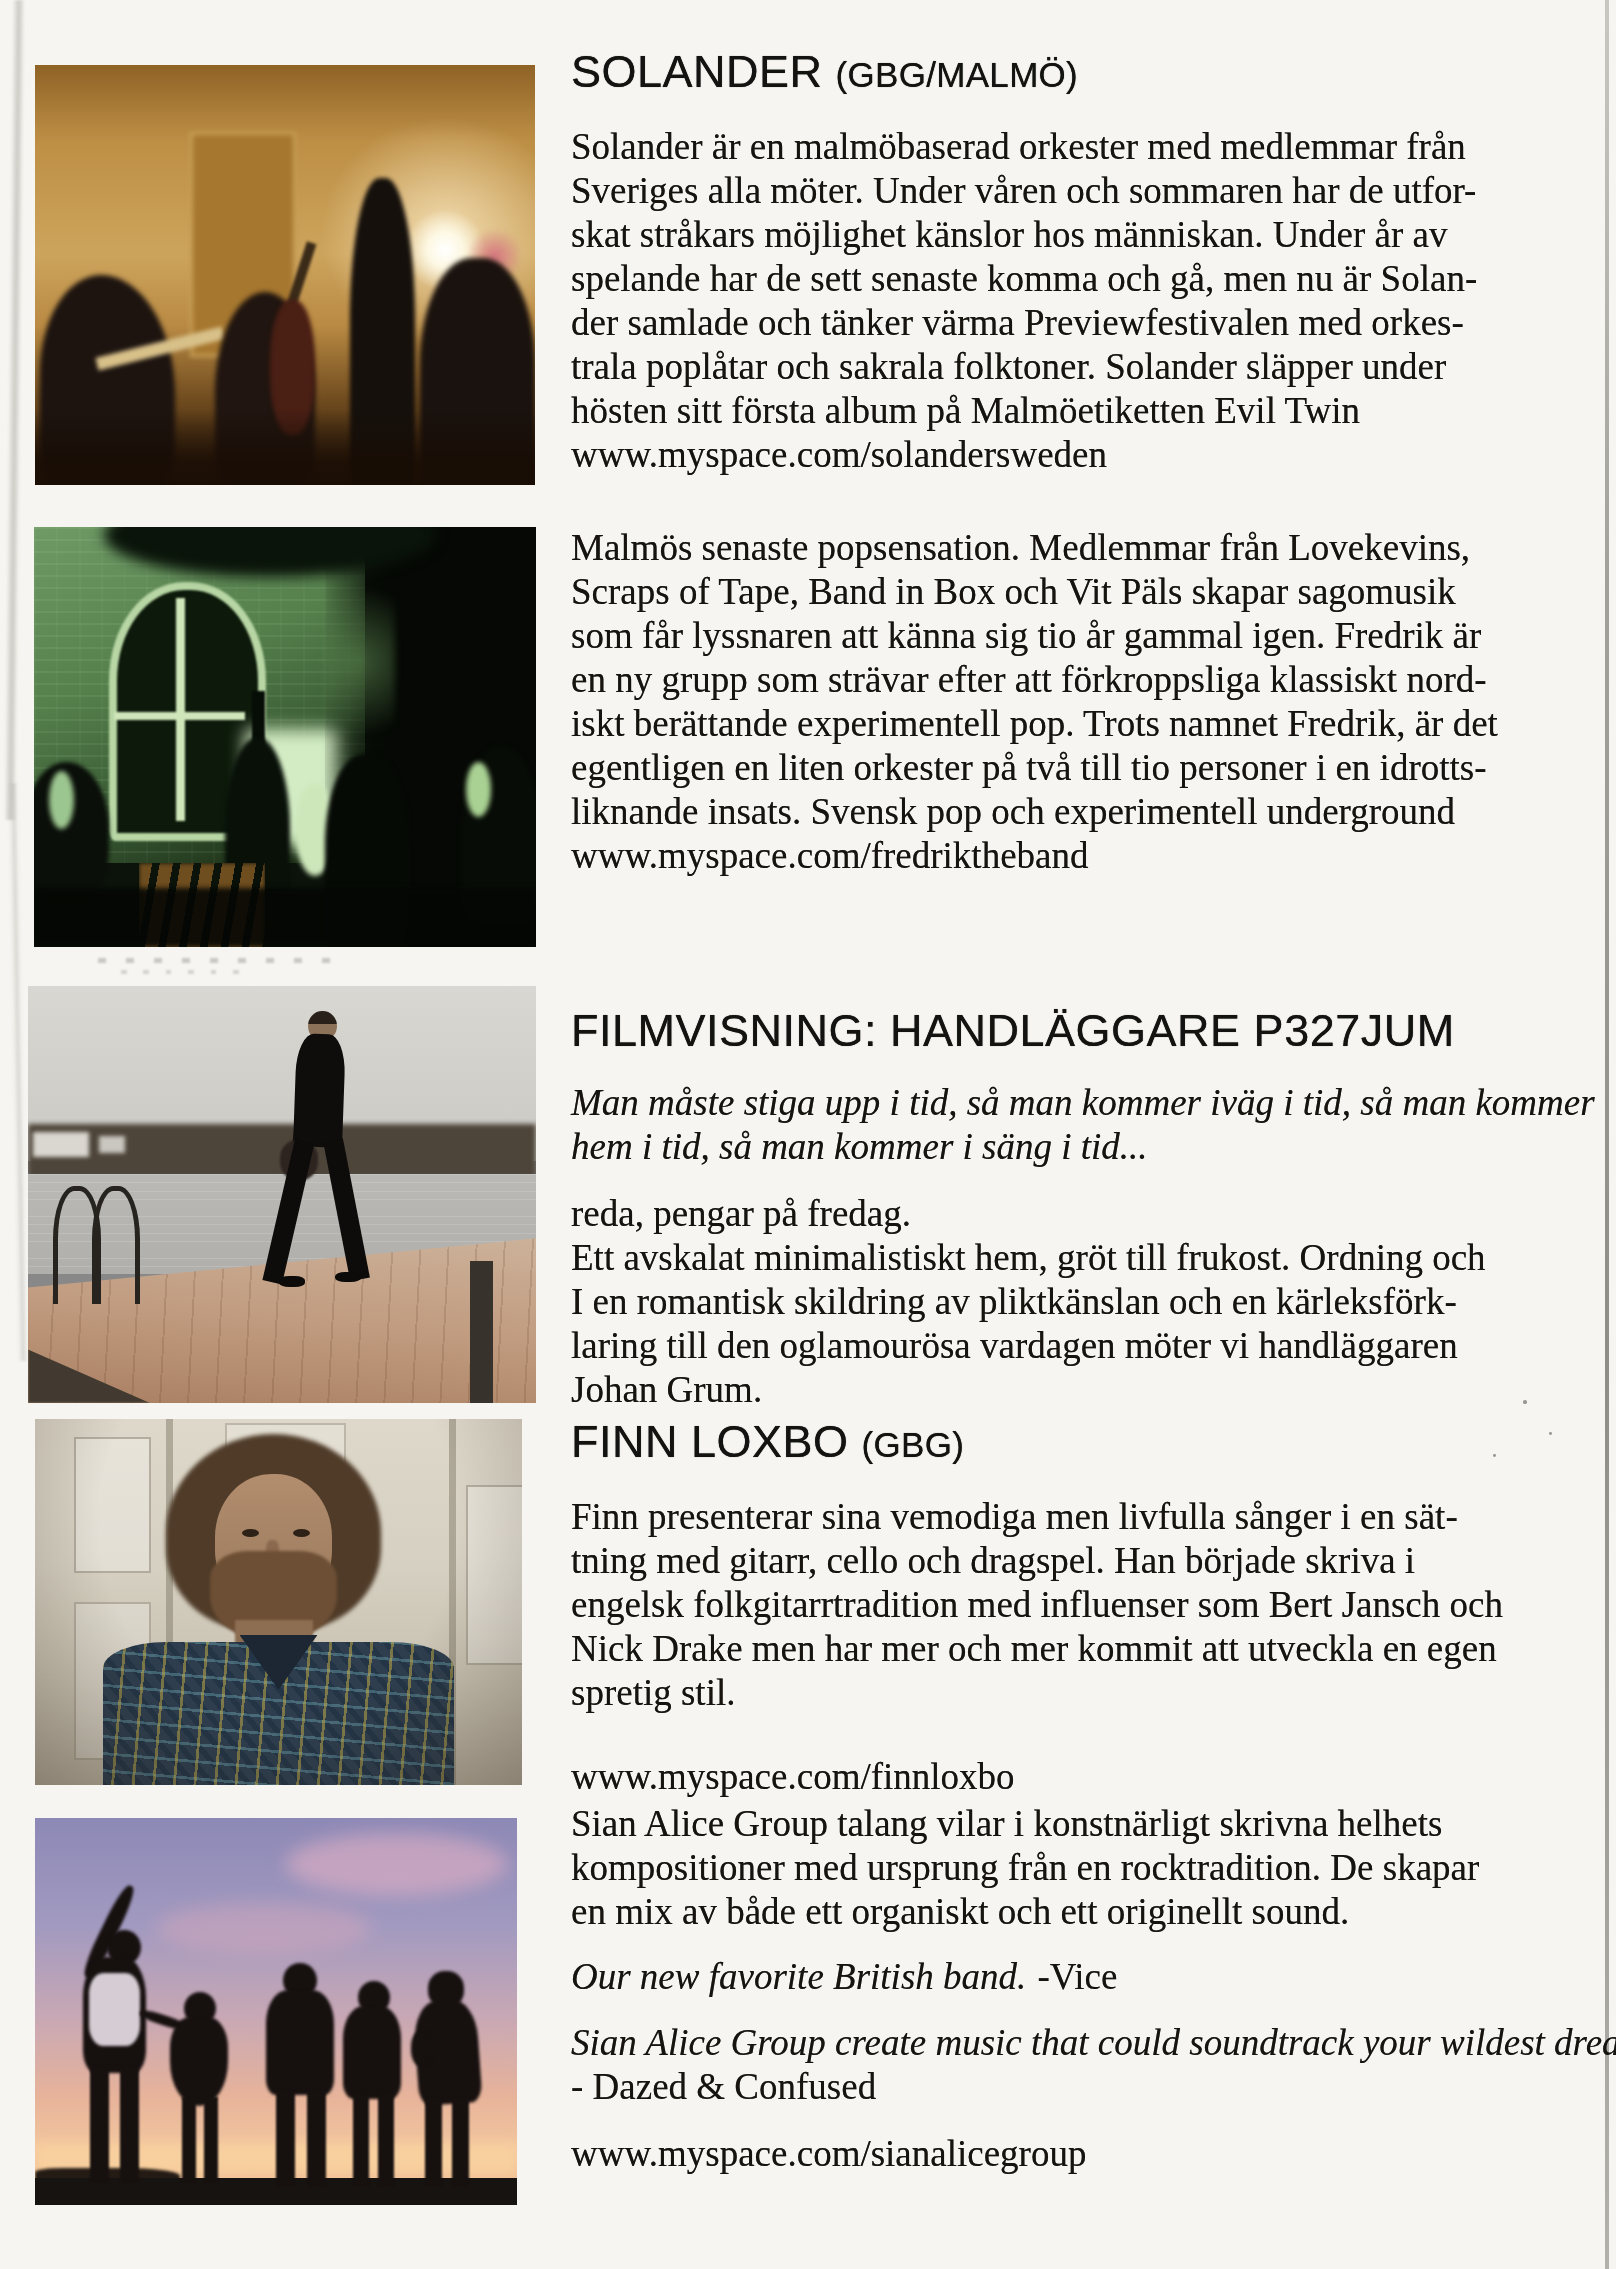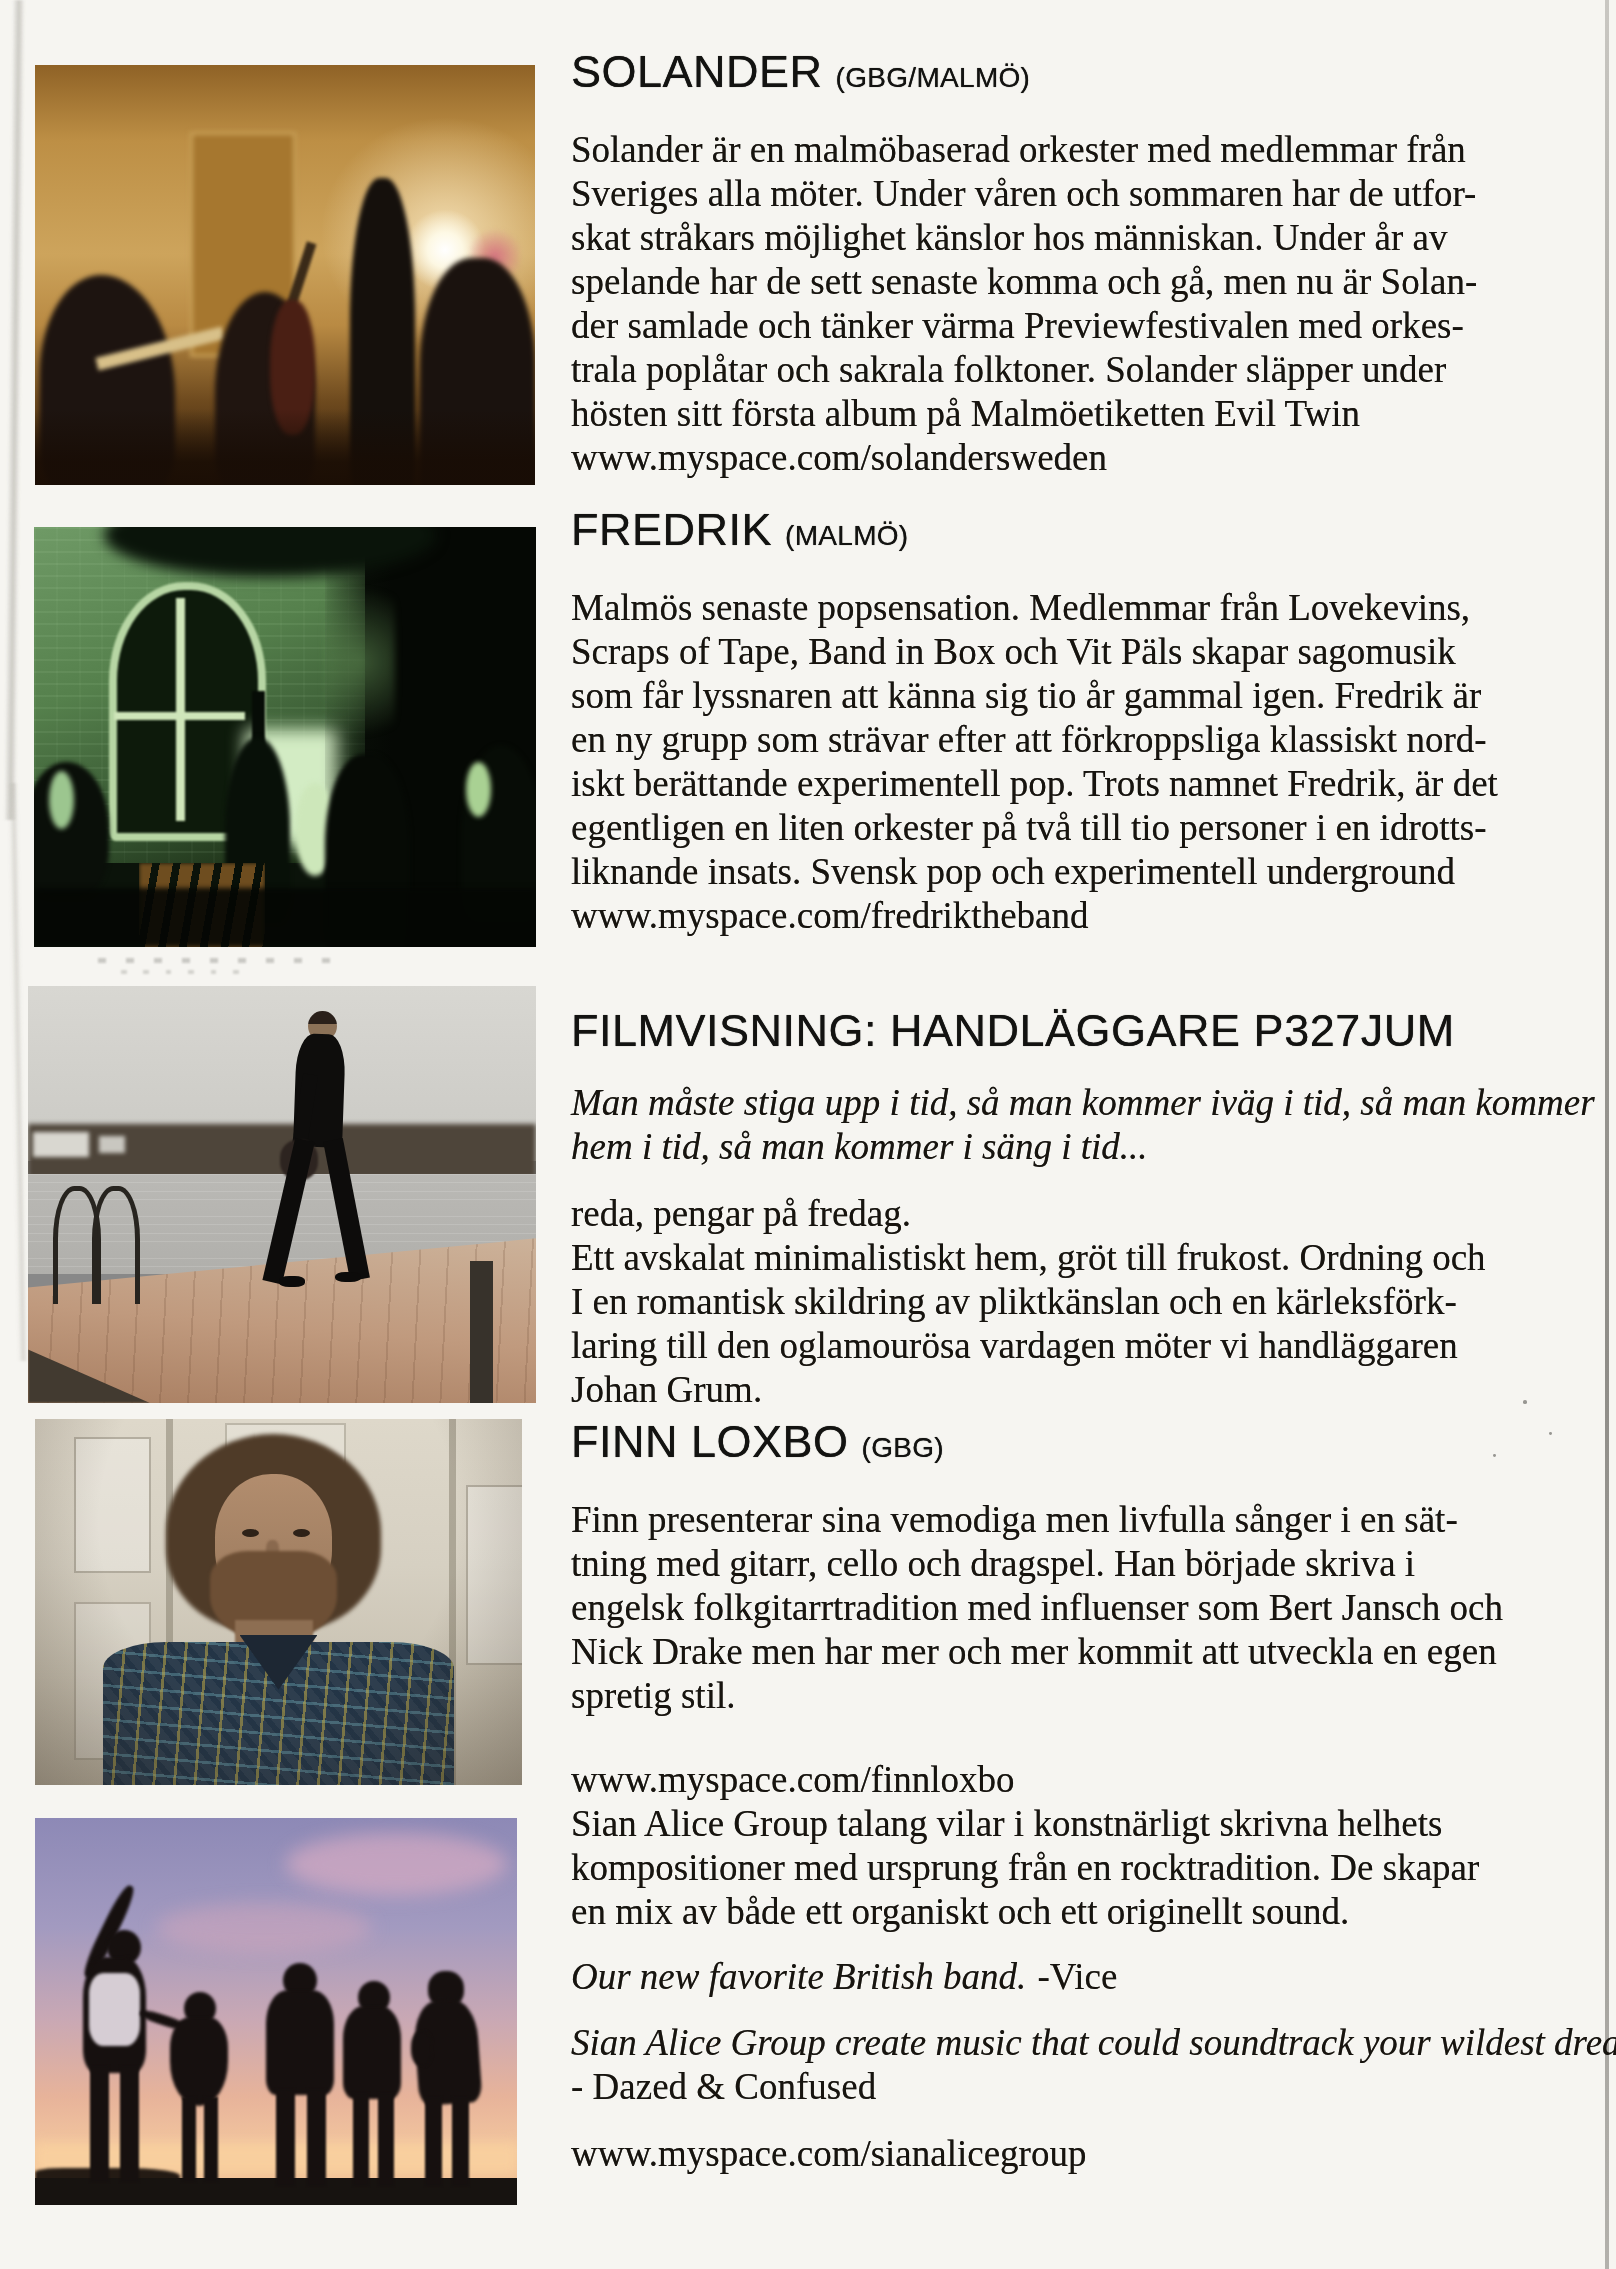--- a/index.html
+++ b/index.html
@@ -27,21 +27,21 @@
   .s1{left:1523px;top:1400px;width:3.7px;height:3.7px;}
   .s2{left:1549px;top:1432px;width:2.8px;height:2.8px;}
   .s3{left:1493px;top:1454px;width:2.8px;height:2.8px;}
   .s4{left:1314px;top:1042px;width:2.8px;height:3.7px;opacity:.5;}
 
   
   .sec{position:absolute;left:571px;width:1033px;}
   .sec h2{margin:0;font-family:"Liberation Sans", sans-serif;font-weight:400;
     font-size:45px;line-height:54px;color:#131311;letter-spacing:0.5px;white-space:nowrap;
     text-shadow:0 0 0.7px #131311;}
-  .sec h2 .loc{font-size:28px;letter-spacing:0.3px;}
+  .sec h2 .loc{font-size:35px;letter-spacing:0.3px;}
   .body,.ital{margin-top:23px;}
   .line{font-size:37px;line-height:44px;white-space:nowrap;text-shadow:0 0 0.4px rgba(23,20,15,.7);}
   .ital .line{font-style:italic;}
   .url{font-size:37px;line-height:44px;white-space:nowrap;text-shadow:0 0 0.4px rgba(23,20,15,.7);}
   .quote{font-size:37px;line-height:44px;white-space:nowrap;text-shadow:0 0 0.4px rgba(23,20,15,.6);}
   .qi{font-style:italic;}
   .qa{font-style:normal;margin-left:11.2px;}
   #sec0{top:45px;} #sec1{top:503px;} #sec2{top:1004px;} #sec3{top:1415px;} #sec4{top:1779px;}
   #sec3 .url{margin-top:40px;} #sec4 .url{margin-top:23px;}
   #sec4 .quote.q1{margin-top:20.5px;} #sec4 .quote.q2{margin-top:22.4px;}
@@ -317,21 +317,20 @@
         <div class="line">skat stråkars möjlighet känslor hos människan. Under år av</div>
         <div class="line">spelande har de sett senaste komma och gå, men nu är Solan-</div>
         <div class="line">der samlade och tänker värma Previewfestivalen med orkes-</div>
         <div class="line">trala poplåtar och sakrala folktoner. Solander släpper under</div>
         <div class="line">hösten sitt första album på Malmöetiketten Evil Twin</div>
       </div>
     <div class="url">www.myspace.com/solandersweden</div>
   </section>
 
   <section class="sec" id="sec1">
-    <h2><span class="t">FREDRIK</span> <span class="loc">(MALMÖ)</span></h2>
     <div class="body">
         <div class="line">Malmös senaste popsensation. Medlemmar från Lovekevins,</div>
         <div class="line">Scraps of Tape, Band in Box och Vit Päls skapar sagomusik</div>
         <div class="line">som får lyssnaren att känna sig tio år gammal igen. Fredrik är</div>
         <div class="line">en ny grupp som strävar efter att förkroppsliga klassiskt nord-</div>
         <div class="line">iskt berättande experimentell pop. Trots namnet Fredrik, är det</div>
         <div class="line">egentligen en liten orkester på två till tio personer i en idrotts-</div>
         <div class="line">liknande insats. Svensk pop och experimentell underground</div>
       </div>
     <div class="url">www.myspace.com/fredriktheband</div>

